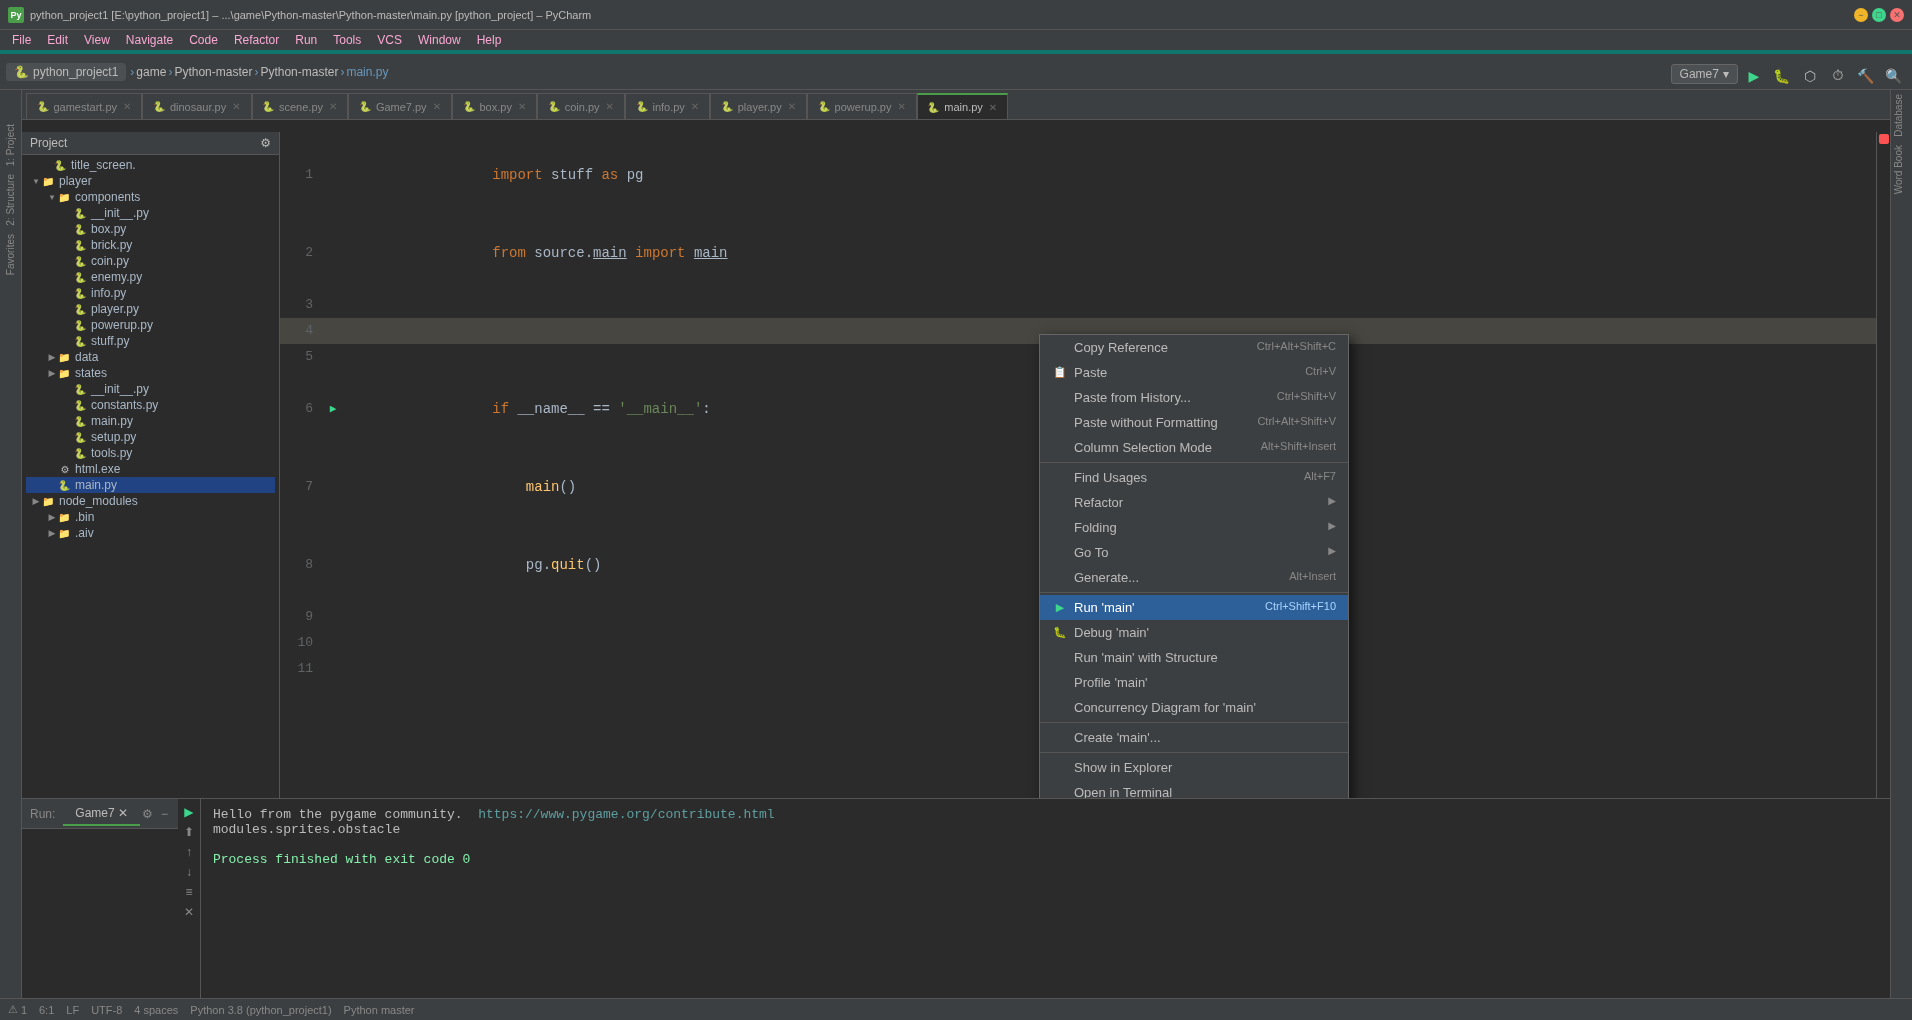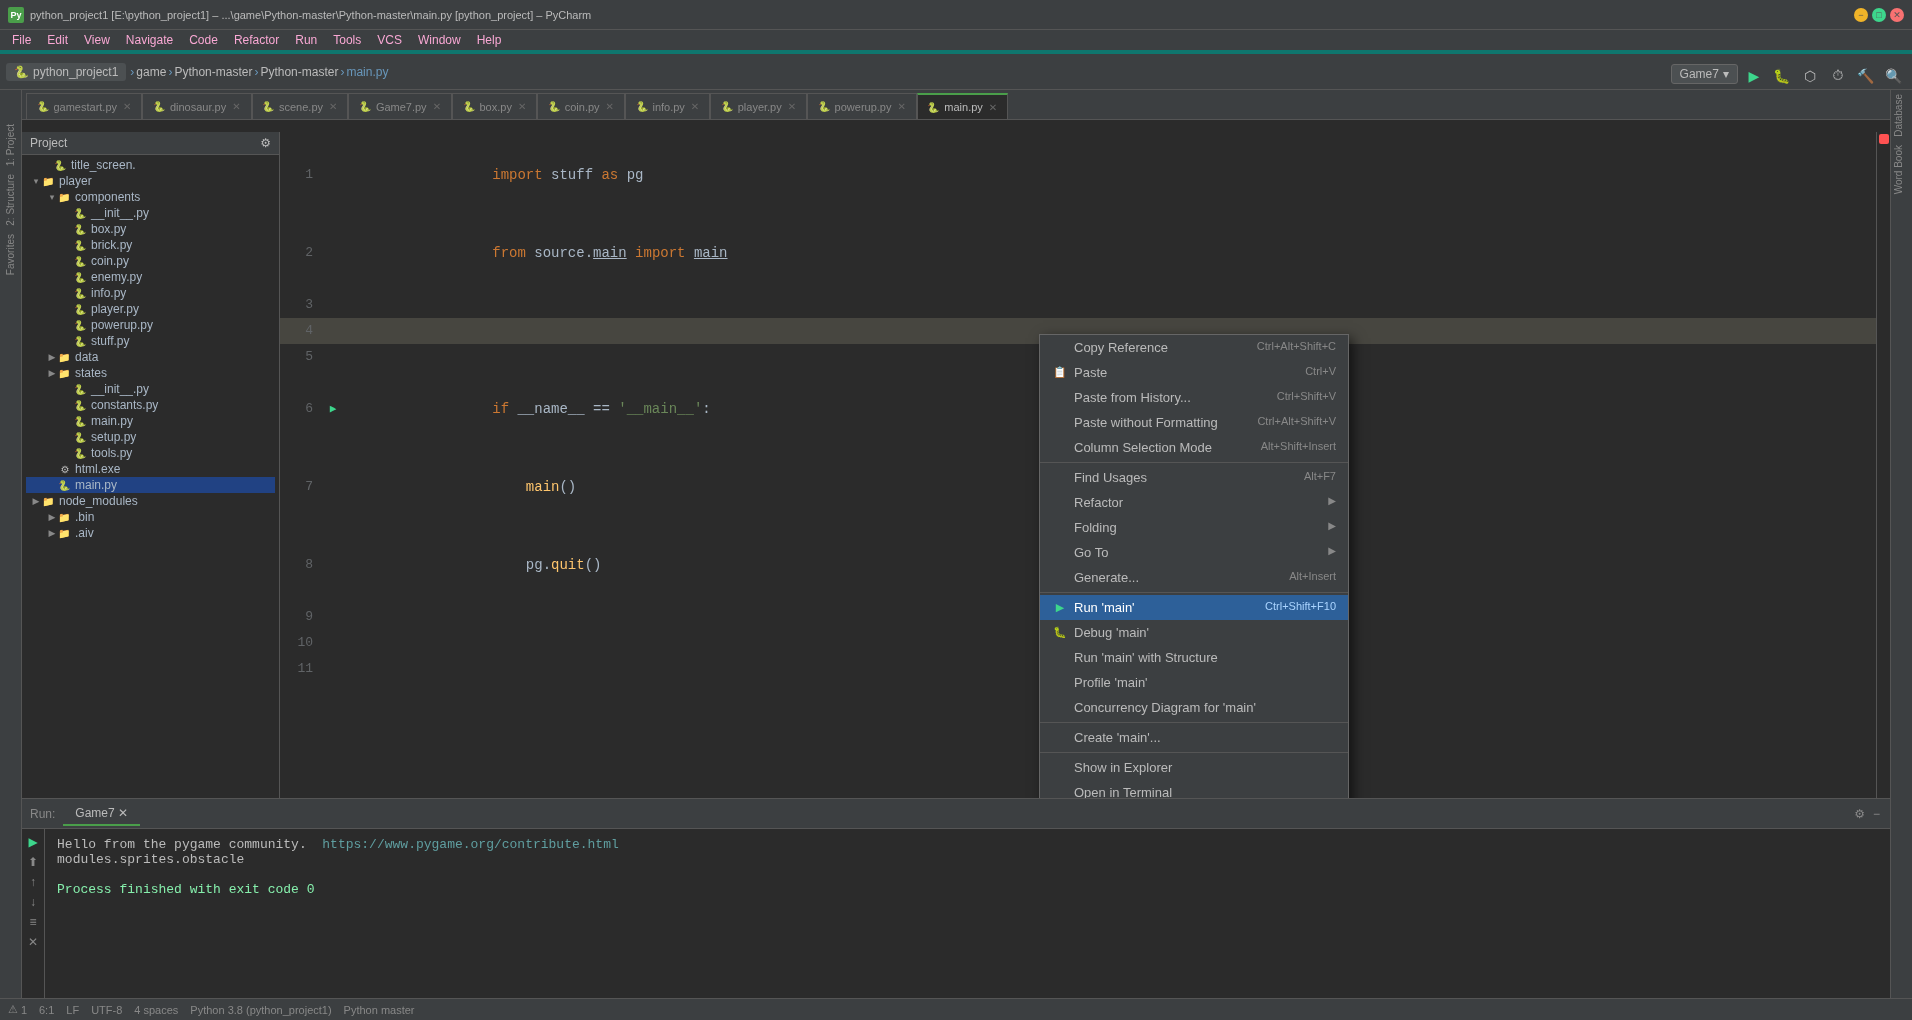--- a/index.html
+++ b/index.html
@@ -204,21 +204,20 @@
       background: #2b2b2b;
       border-left: 1px solid #555;
     }
 
     
     #bottom-panel {
       height: 200px;
       background: #2b2b2b;
       border-top: 1px solid #555;
       display: flex;
-      flex-direction: column;
     }
     #bottom-tabs {
       background: #3c3f41;
       height: 30px;
       display: flex; align-items: center;
       border-bottom: 1px solid #555;
     }
     .bottom-tab {
       padding: 4px 12px;
       font-size: 12px;

